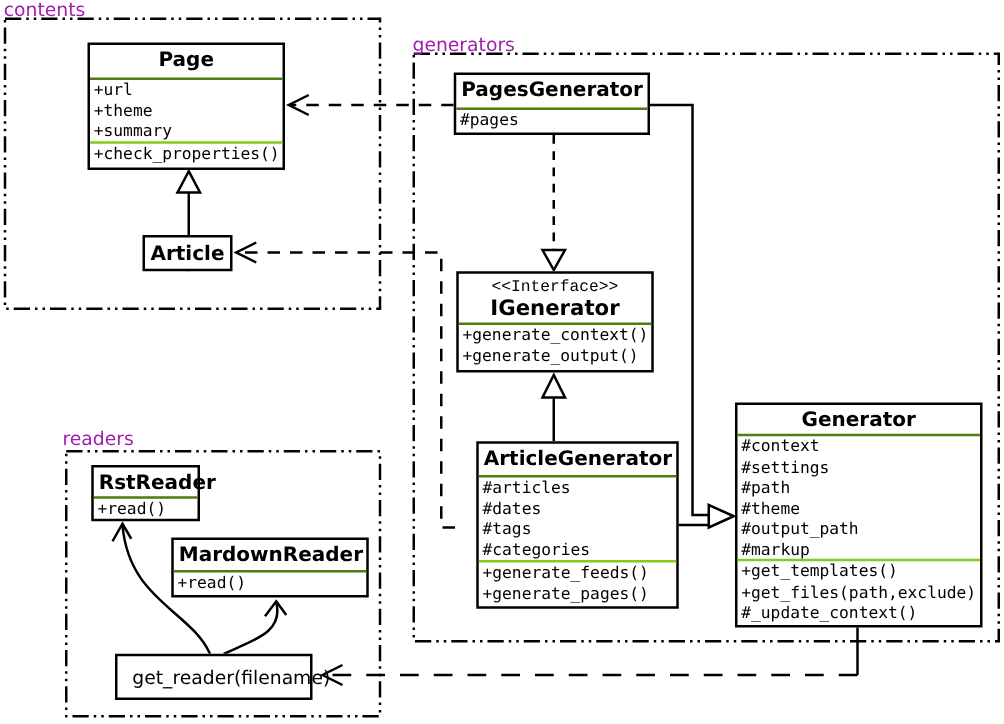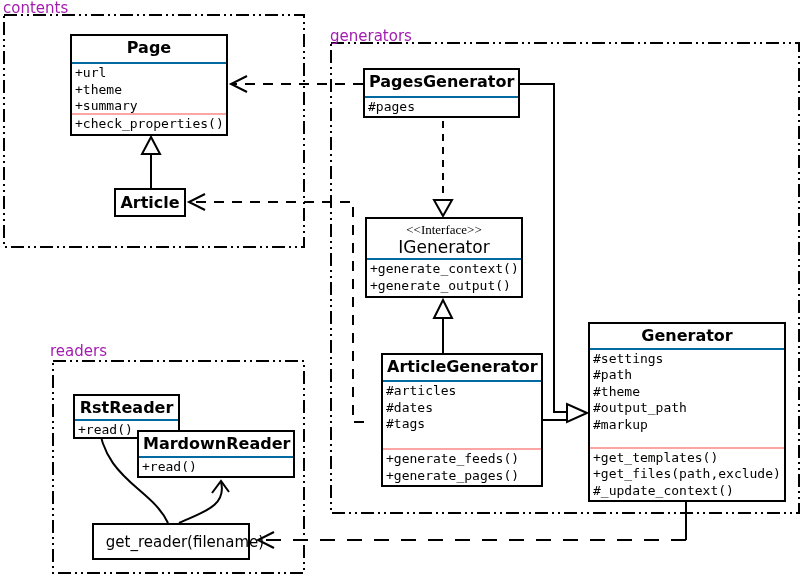--- a/index.html
+++ b/index.html
@@ -13,54 +13,54 @@
     position:absolute;z-index:3;font-size:15px;line-height:17px;color:#a21caf;
   }
   .uml-box{
     position:absolute;z-index:2;background:#fff;border:2px solid #000;
     box-sizing:border-box;display:flex;flex-direction:column;
   }
   .c-title{
     font-weight:bold;font-size:16px;text-align:center;
     padding:2px 4px;box-sizing:border-box;white-space:nowrap;
   }
-  .c-title.divided{border-bottom:2px solid #0369a1;}
+  .c-title.divided{border-bottom:2px solid #4d7c0f;}
   .c-section{
     font-family:"DejaVu Sans Mono","Liberation Mono",monospace;
     font-size:13px;padding:1px 3px;box-sizing:border-box;
   }
-  .c-section.divided{border-bottom:2px solid #fca5a5;}
+  .c-section.divided{border-bottom:2px solid #84cc16;}
   .row{line-height:16.5px;white-space:nowrap;}
   .stereotype{
-    font-family:Liberation Serif, serif;
+    font-family:Liberation Mono, monospace;
     font-size:13px;font-weight:normal;text-align:center;line-height:15px;
   }
-  .iface-name{font-weight:normal;font-size:17px;text-align:center;line-height:21px;}
+  .iface-name{font-weight:bold;font-size:17px;text-align:center;line-height:21px;}
   .single-label{
     display:flex;align-items:center;justify-content:center;
     font-size:15px;height:100%;padding-left:28px;
   }
   .title-only{justify-content:center;}
   
   #box-page{left:70px;top:34px;width:158px;height:102px;}
   #box-page .c-title{height:28px;}
   #box-page .c-section.attrs{height:51px;}
   #box-article{left:114px;top:188px;width:72px;height:29px;}
   #box-article .c-title{padding:1px 4px;}
-  #box-pagesgen{left:363px;top:68px;width:157px;height:50px;}
+  #box-pagesgen{left:363px;top:58px;width:157px;height:50px;}
   #box-pagesgen .c-title{height:28px;}
   #box-igen{left:365px;top:217px;width:158px;height:81px;}
   #box-igen .c-title{height:41px;padding-top:3px;}
   #box-articlegen{left:381px;top:353px;width:162px;height:134px;}
   #box-articlegen .c-title{height:27px;}
   #box-articlegen .c-section.attrs{height:68px;}
   #box-generator{left:588px;top:322px;width:198px;height:180px;}
   #box-generator .c-title{height:26px;}
   #box-generator .c-section.attrs{height:100px;}
-  #box-rst{left:73px;top:394px;width:107px;height:45px;}
+  #box-rst{left:73px;top:372px;width:87px;height:45px;}
   #box-rst .c-title{height:26px;}
   #box-mardown{left:137px;top:430px;width:158px;height:48px;}
   #box-mardown .c-title{height:26px;}
   #box-getreader{left:92px;top:523px;width:158px;height:37px;}
   #lbl-contents{left:3px;top:0px;}
   #lbl-generators{left:330px;top:28px;}
   #lbl-readers{left:50px;top:343px;}
 </style>
 </head>
 <body>
@@ -161,30 +161,32 @@
       <div class="row">+generate_output()</div>
     </div>
   </div>
 
   <div class="uml-box" id="box-articlegen">
     <div class="c-title divided">ArticleGenerator</div>
     <div class="c-section attrs divided">
       <div class="row">#articles</div>
       <div class="row">#dates</div>
       <div class="row">#tags</div>
+      <div class="row">#categories</div>
     </div>
     <div class="c-section">
       <div class="row">+generate_feeds()</div>
       <div class="row">+generate_pages()</div>
     </div>
   </div>
 
   <div class="uml-box" id="box-generator">
     <div class="c-title divided">Generator</div>
     <div class="c-section attrs divided">
+      <div class="row">#context</div>
       <div class="row">#settings</div>
       <div class="row">#path</div>
       <div class="row">#theme</div>
       <div class="row">#output_path</div>
       <div class="row">#markup</div>
     </div>
     <div class="c-section">
       <div class="row">+get_templates()</div>
       <div class="row">+get_files(path,exclude)</div>
       <div class="row">#_update_context()</div>

